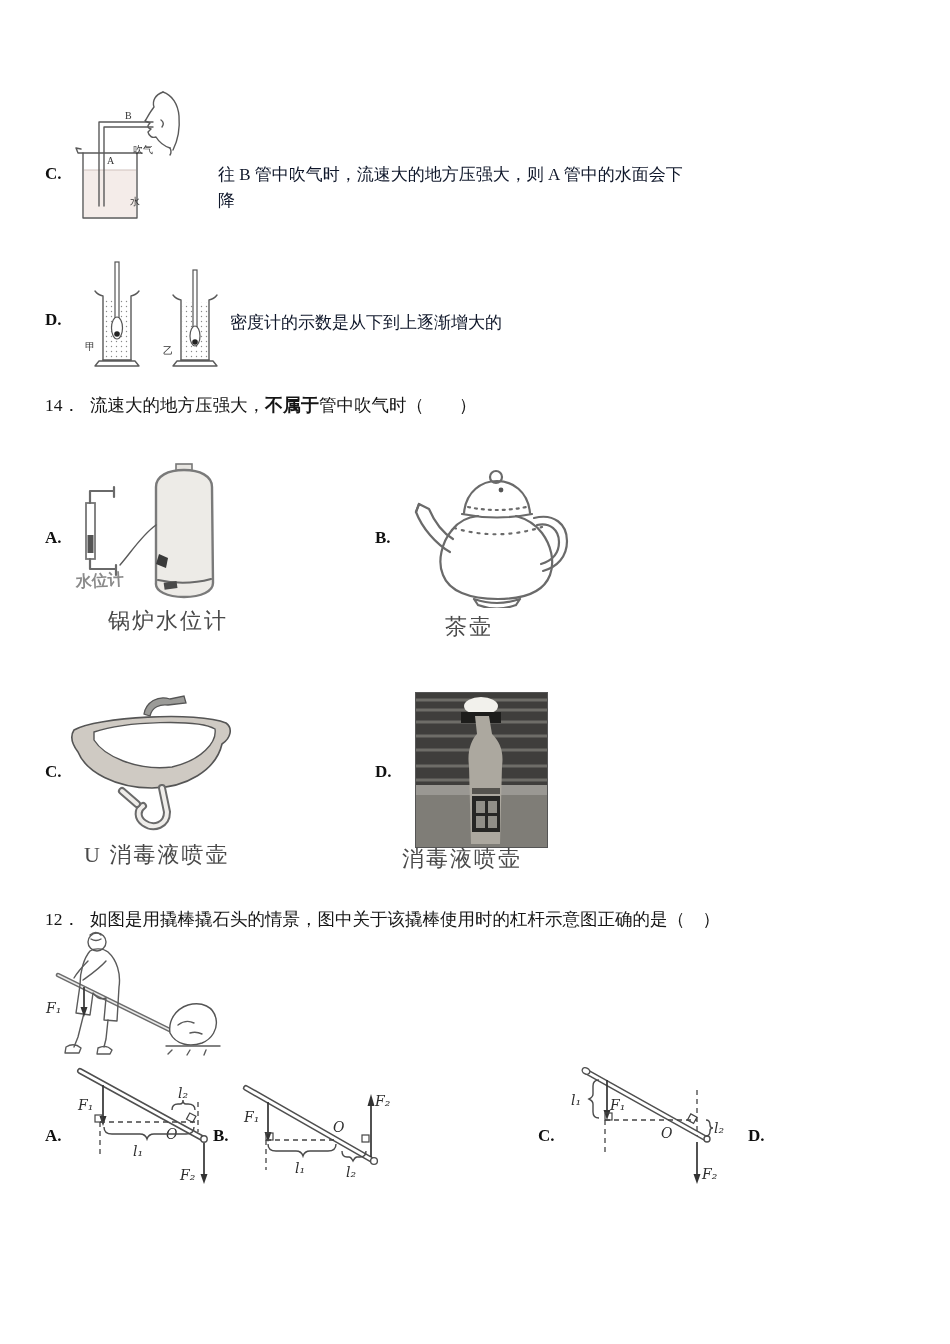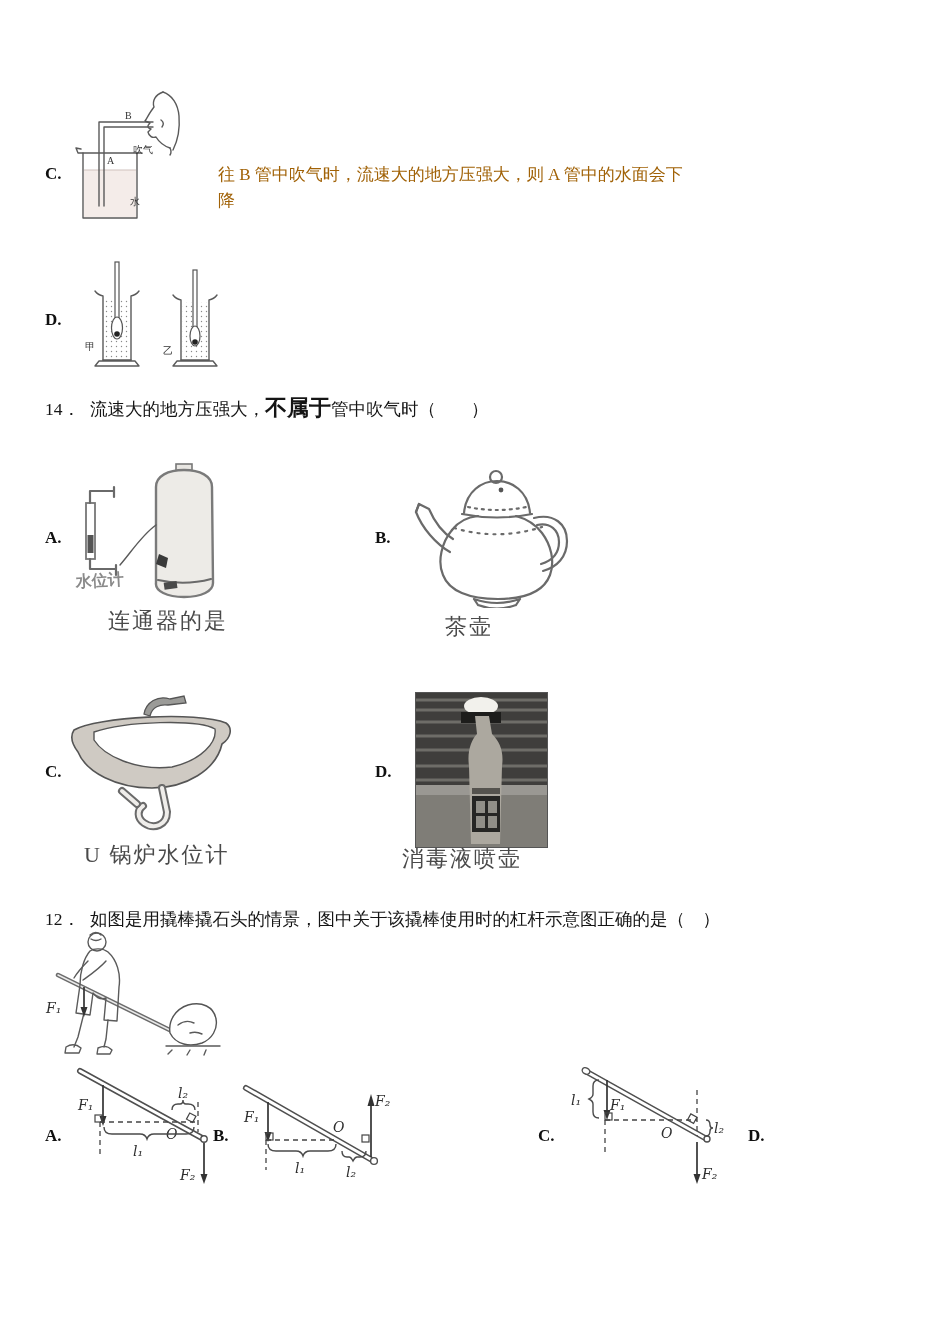--- a/index.html
+++ b/index.html
@@ -2,22 +2,22 @@
 <html><head>
 <meta charset="utf-8">
 <style>
   html,body{margin:0;padding:0;background:#fff;}
   #page{position:relative;width:950px;height:1344px;background:#ffffff;overflow:hidden;
         font-family:"Liberation Serif",serif;color:#111;}
   .abs{position:absolute;}
   .optlabel{font-weight:bold;font-size:17px;color:#101010;}
   .qrow{font-size:17.5px;line-height:1.45;color:#151515;white-space:nowrap;}
   .qnum{margin-right:10px;}
-  .emph{font-weight:bold;font-size:22px;}
-  .opttext{font-size:17px;line-height:1.5;color:#a16207;}
+  .emph{font-weight:bold;font-size:18px;}
+  .opttext{font-size:17px;line-height:1.5;color:#0f172a;}
   .caption{font-size:22px;color:#4a4a4a;letter-spacing:2px;}
   
   .sk{stroke:#5a5a5a;stroke-width:1.4;fill:none;stroke-linecap:round;stroke-linejoin:round;}
   .sk2{stroke:#6a6a6a;stroke-width:2.2;fill:none;stroke-linecap:round;stroke-linejoin:round;}
   .rod1{stroke:#4f4f4f;stroke-width:6;stroke-linecap:round;}
   .rod2{stroke:#ffffff;stroke-width:3;stroke-linecap:round;}
   .dash{stroke:#444;stroke-width:1.3;fill:none;stroke-dasharray:5 4;}
   .thin{stroke:#4a4a4a;stroke-width:1.4;fill:none;}
   .arr{stroke:#333;stroke-width:1.7;}
   .ah{fill:#333;stroke:none;}
@@ -78,41 +78,42 @@
       <rect x="97" y="42" width="26" height="57" fill="url(#stip)" stroke="none"></rect>
       <path class="sk" d="M96,40 V100 M124,40 V100 M96,40 q-5,-1 -8,-5 M124,40 q5,-1 8,-5"></path>
       <path class="sk" d="M96,100 H124 M92,101 L128,101 L132,106 L88,106 Z"></path>
       <rect x="108" y="10" width="4" height="58" fill="#fff" stroke="#555" stroke-width="1.2"></rect>
       <ellipse cx="110" cy="76" rx="5" ry="10" fill="#fff" stroke="#555" stroke-width="1.2"></ellipse>
       <circle cx="110" cy="82" r="2.8" fill="#222"></circle>
       <text class="cjk" x="78" y="94">乙</text>
     </g>
   </svg>
 
+  <div class="abs opttext" style="left:230px;top:310px;width:460px;">密度计的示数是从下到上逐渐增大的</div>
 
   <div class="abs qrow" style="left:45px;top:392px;">
     <span class="qnum">14．</span><span>流速大的地方压强大，</span><span class="emph">不属于</span><span>管中吹气时（　　）</span>
   </div>
 
   <div class="abs optlabel" style="left:45px;top:528px;">A.</div>
   <svg class="abs" style="left:72px;top:463px;" width="168" height="140" viewBox="0 0 168 140">
     <rect x="104" y="1" width="16" height="8" fill="#e8e6e2" stroke="#777" stroke-width="1.6"></rect>
     <path d="M84,24 C84,13 96,7 112,7 C128,7 140,13 140,24 L141,120 C141,128 130,134 112,134 C95,134 83,128 84,120 Z" fill="#edebe7" stroke="#7a7a7a" stroke-width="2.4"></path>
     <path class="sk2" d="M86,117 Q113,123 139,116" stroke="#999"></path>
     <path d="M87,91 L96,95 L94,105 L84,101 Z" fill="#3a3a3a"></path>
     <rect x="92" y="119" width="13" height="7" fill="#4a4a4a" transform="rotate(-8 98 122)"></rect>
 
     <rect x="14" y="40" width="9" height="56" fill="#fff" stroke="#777" stroke-width="1.8"></rect>
     <rect x="15.5" y="72" width="6" height="18" fill="#555"></rect>
     <path class="sk2" d="M18,40 V28 H42 M42,24 V34"></path>
     <path class="sk2" d="M18,96 V106 H44 M44,102 V112"></path>
     <path class="sk" stroke="#8a8a8a" d="M48,102 C60,88 70,72 84,62"></path>
     <text x="4" y="124" font-size="16" fill="#8a8a8a" font-weight="bold" transform="rotate(-3 4 124)" style="font-family:'Liberation Serif',serif;">水位计</text>
   </svg>
-  <div class="abs caption" style="left:108px;top:606px;">连通器的是</div>
+  <div class="abs caption" style="left:108px;top:606px;">锅炉水位计</div>
 
   <div class="abs optlabel" style="left:375px;top:528px;">B.</div>
   <svg class="abs" style="left:412px;top:466px;" width="178" height="142" viewBox="0 0 178 142">
     <g class="sk2">
       <path d="M40,64 C30,76 25,95 31,109 C37,125 57,133 86,133 C115,133 132,125 138,109 C143,95 139,79 130,67 C124,59 115,53 104,50"></path>
       <path d="M40,64 C46,56 56,51 66,50"></path>
       <path d="M52,47 C54,25 70,15 85,15 C100,15 116,25 118,47"></path>
       <path d="M50,48 Q85,55 120,48"></path>
       <circle cx="84" cy="11" r="6"></circle>
       <circle cx="89" cy="24" r="2.4" fill="#555" stroke="none"></circle>
@@ -132,21 +133,21 @@
     <path d="M78,24 C80,12 92,5 104,9 L118,6 L120,13 L102,15 C94,14 86,17 84,26 Z" fill="#9b9b98" stroke="#555" stroke-width="1.3"></path>
     <path d="M8,40 C30,27 132,21 160,33 C167,38 165,48 156,54 C150,80 120,98 86,98 C50,98 20,82 12,62 C6,54 4,46 8,40 Z" fill="#cfcac3" stroke="#555" stroke-width="1.6"></path>
     <path d="M28,42 C60,31 132,29 149,39 C151,52 136,70 106,77 C70,81 38,66 28,50 Z" fill="#ffffff" stroke="#555" stroke-width="1.4"></path>
     <g>
       <path d="M96,98 L101,122 C101,135 88,140 78,133 C71,128 71,120 77,116" stroke="#6a6a6a" stroke-width="8" fill="none" stroke-linecap="round"></path>
       <path d="M96,98 L101,122 C101,135 88,140 78,133 C71,128 71,120 77,116" stroke="#efedea" stroke-width="4" fill="none" stroke-linecap="round"></path>
       <path d="M56,101 L71,114" stroke="#6a6a6a" stroke-width="8" fill="none" stroke-linecap="round"></path>
       <path d="M56,101 L71,114" stroke="#efedea" stroke-width="4" fill="none" stroke-linecap="round"></path>
     </g>
   </svg>
-  <div class="abs caption" style="left:84px;top:840px;">U 锅炉水位计</div>
+  <div class="abs caption" style="left:84px;top:840px;">U 消毒液喷壶</div>
 
   <div class="abs optlabel" style="left:375px;top:762px;">D.</div>
   <svg class="abs" style="left:415px;top:692px;" width="133" height="156" viewBox="0 0 133 156">
     <rect x="0" y="0" width="133" height="100" fill="#3f3e3c"></rect>
     <g stroke="#6e6d68" stroke-width="3">
       <line x1="0" y1="8" x2="133" y2="8"></line>
         <line x1="0" y1="18" x2="133" y2="18"></line>
       <line x1="0" y1="30" x2="133" y2="30"></line>
         <line x1="0" y1="44" x2="133" y2="44"></line>
       <line x1="0" y1="58" x2="133" y2="58"></line>

